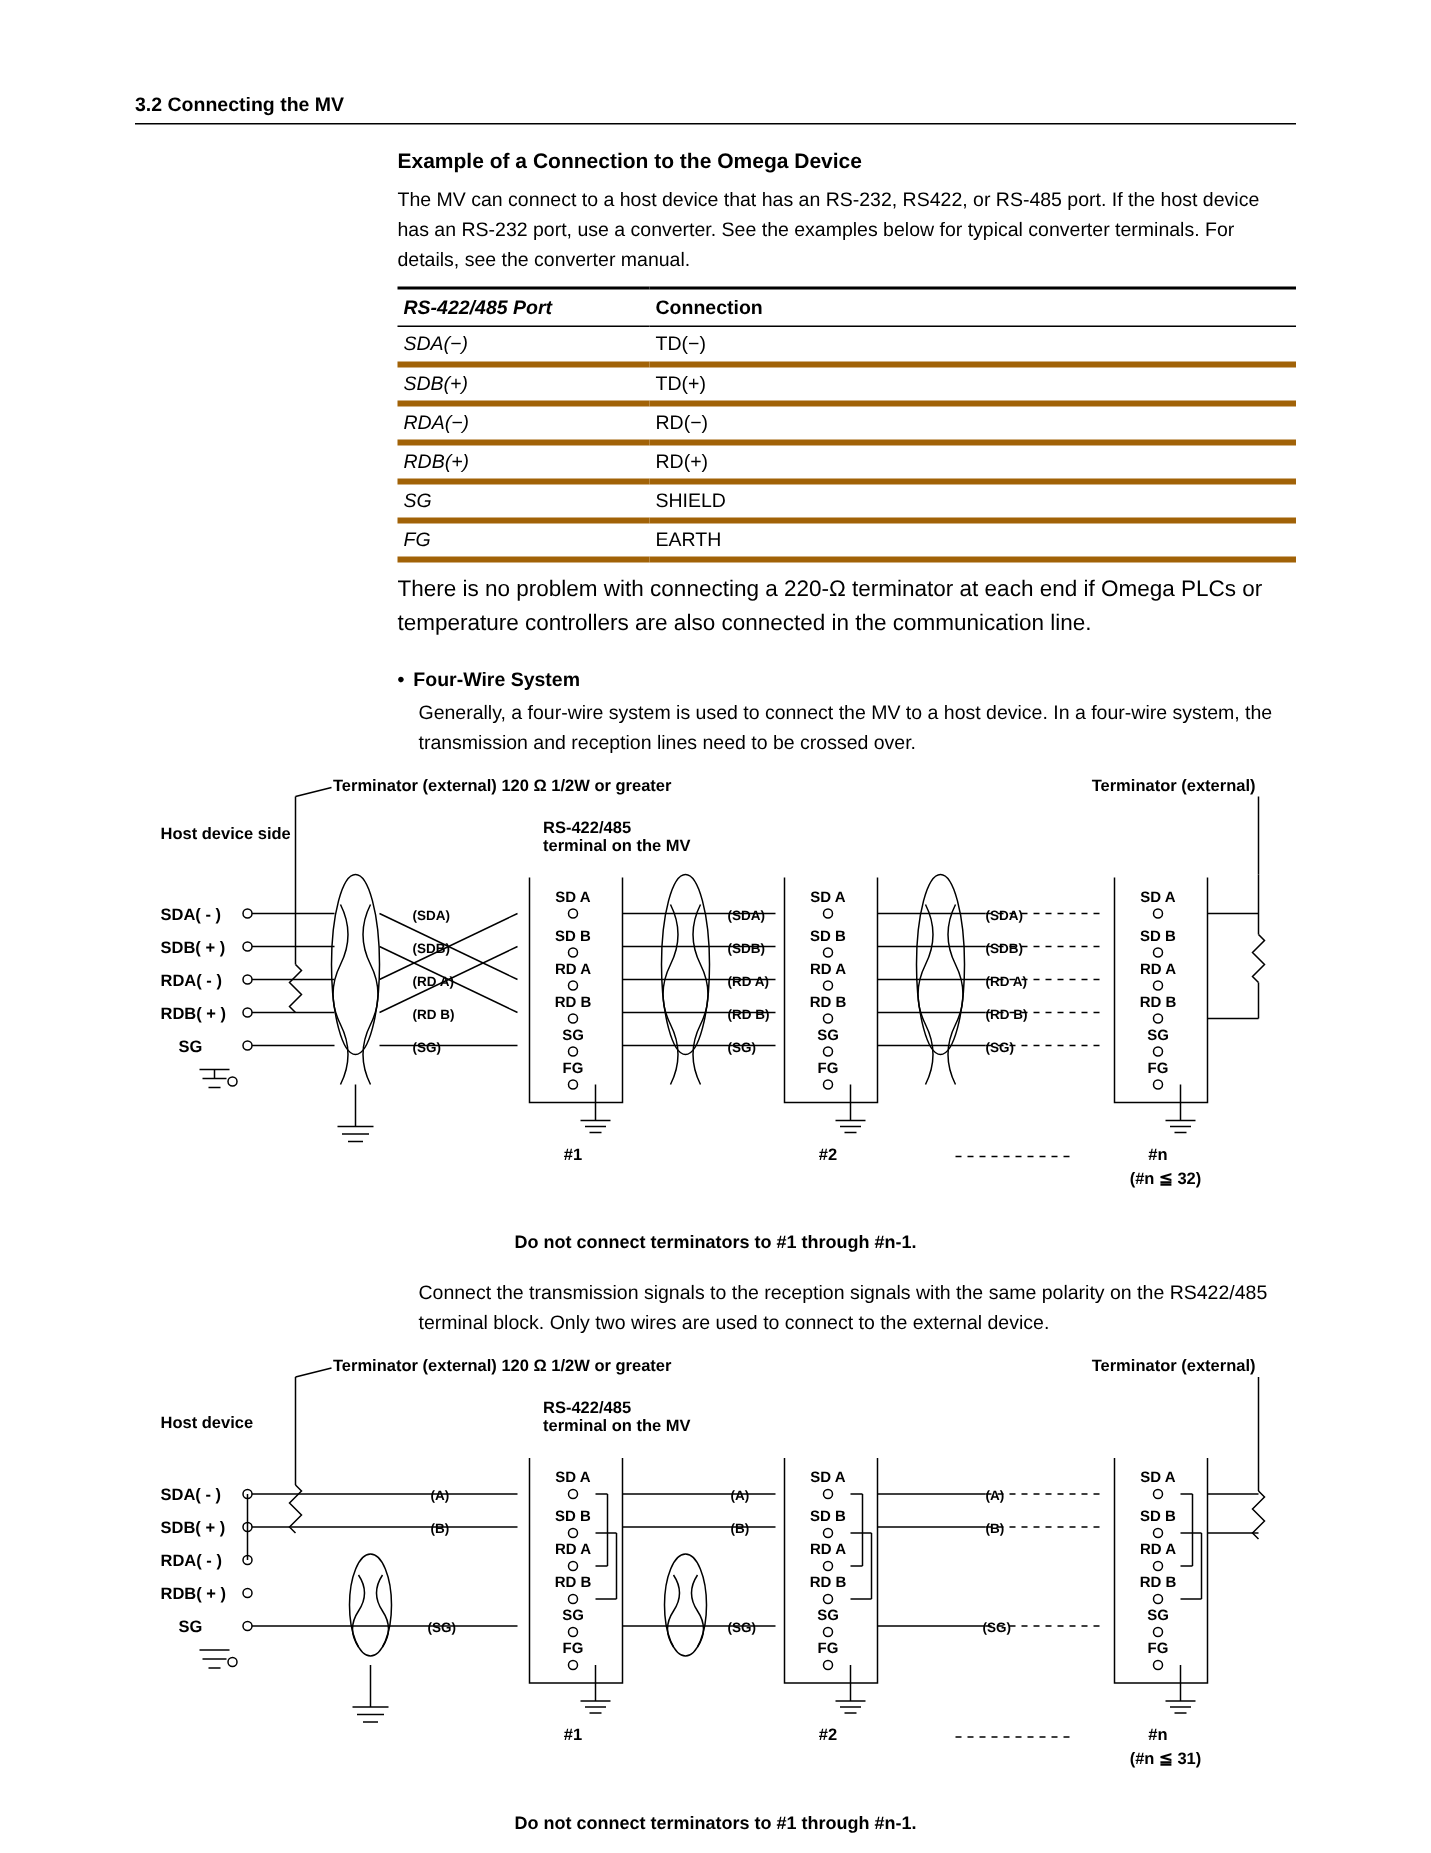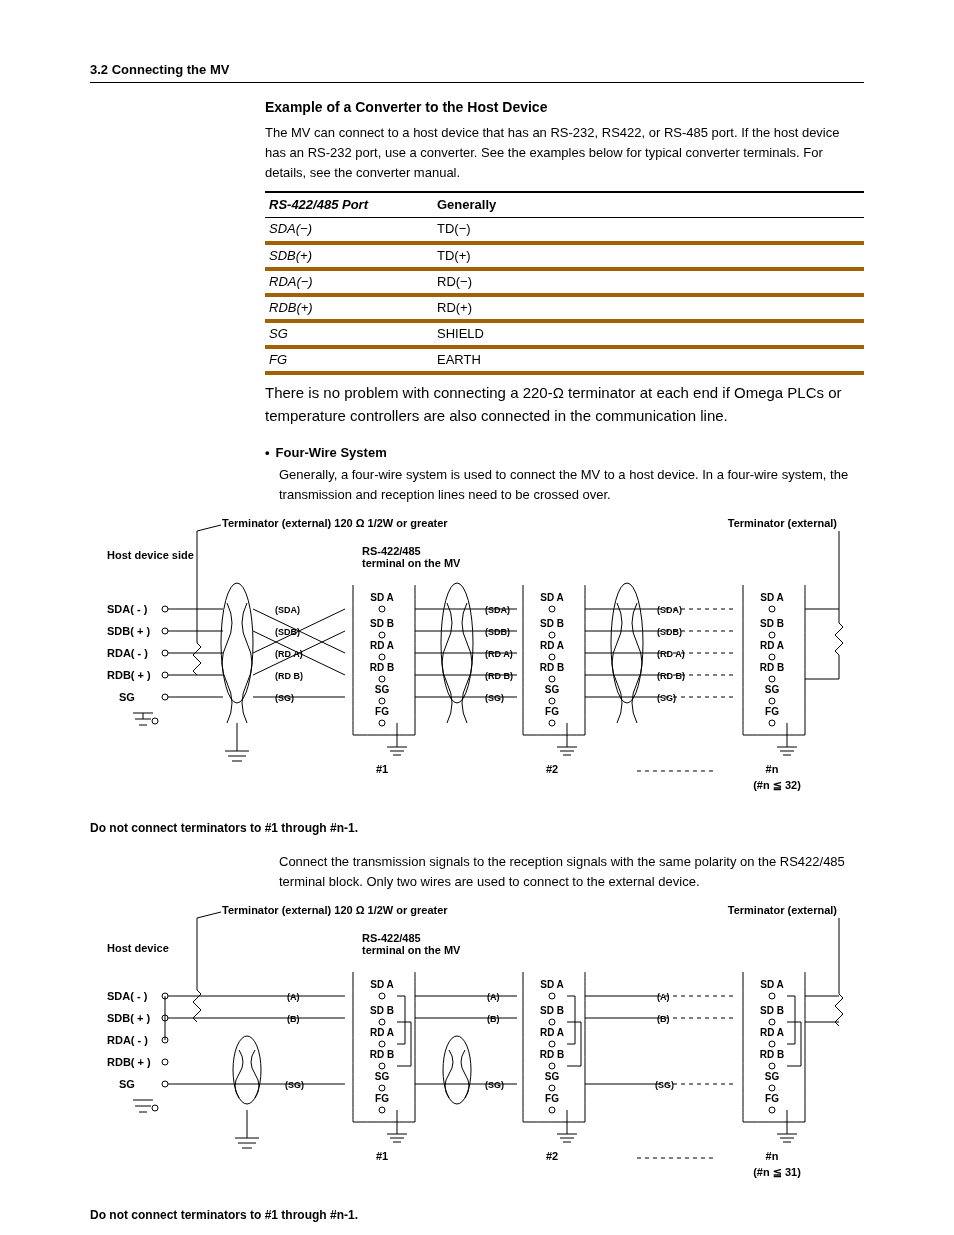--- a/index.html
+++ b/index.html
@@ -58,44 +58,44 @@
   .note {
     font-size: 15px;
     margin-top: 6px;
   }
   .diagram {
     margin: 8px 0 4px 0;
     text-align: center;
   }
   .diagram svg { display: block; margin: 0 auto; }
   .diag-note {
-    text-align: left;
+    text-align: center;
     font-weight: bold;
     font-size: 12px;
     margin: 6px 0 14px 0;
   }
   
   svg text { font-family: Arial, Helvetica, sans-serif; }
 </style>
 </head>
 <body>
 
 <div class="header-line">3.2  Connecting the MV</div>
 <hr class="top-rule">
 
 <div class="content">
 
-  <h2 class="section-title">Example of a Converter to the Host Device</h2>
+  <h2 class="section-title">Example of a Connection to the Omega Device</h2>
   <p class="para">The MV can connect to a host device that has an RS-232, RS422, or RS-485 port. If the host device has an RS-232 port, use a converter. See the examples below for typical converter terminals. For details, see the converter manual.</p>
 
   <table class="conv">
     <thead>
       <tr>
         <th class="c1">RS-422/485 Port</th>
-        <th>Generally</th>
+        <th>Connection</th>
       </tr>
     </thead>
     <tbody>
       <tr>
           <td class="c1">SDA(−)</td>
           <td>TD(−)</td>
         </tr>
       <tr>
           <td class="c1">SDB(+)</td>
           <td>TD(+)</td>

